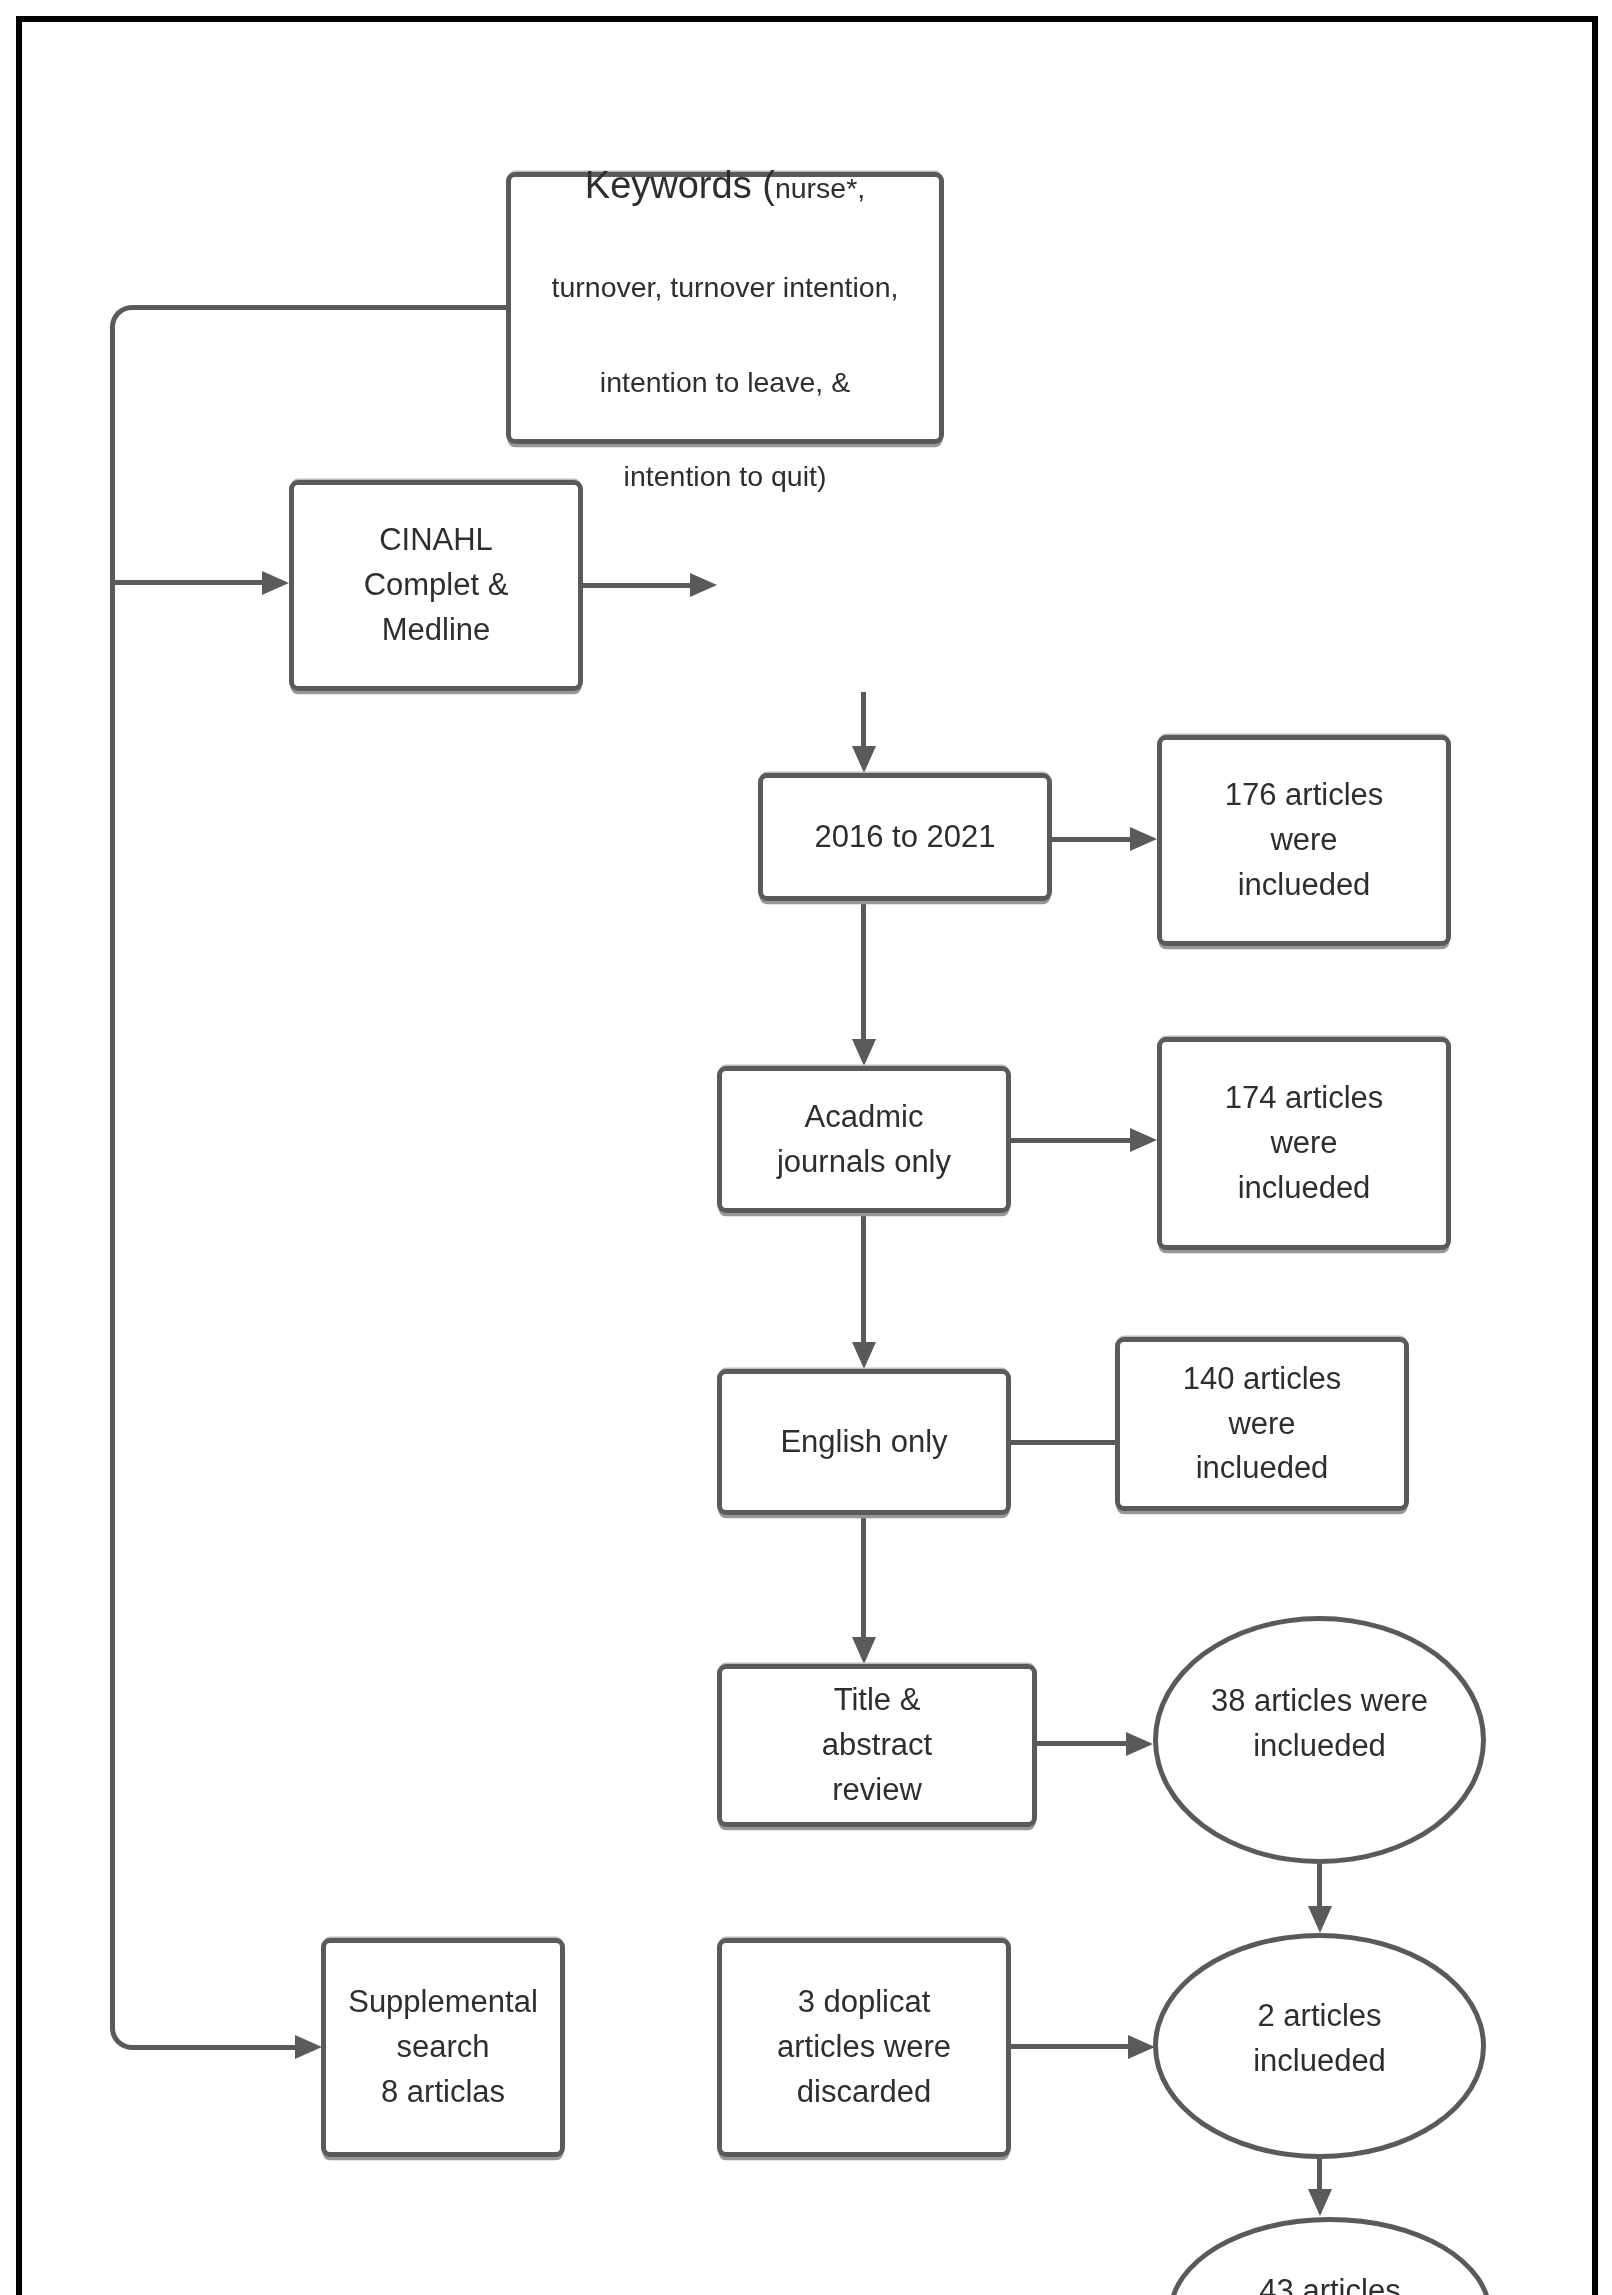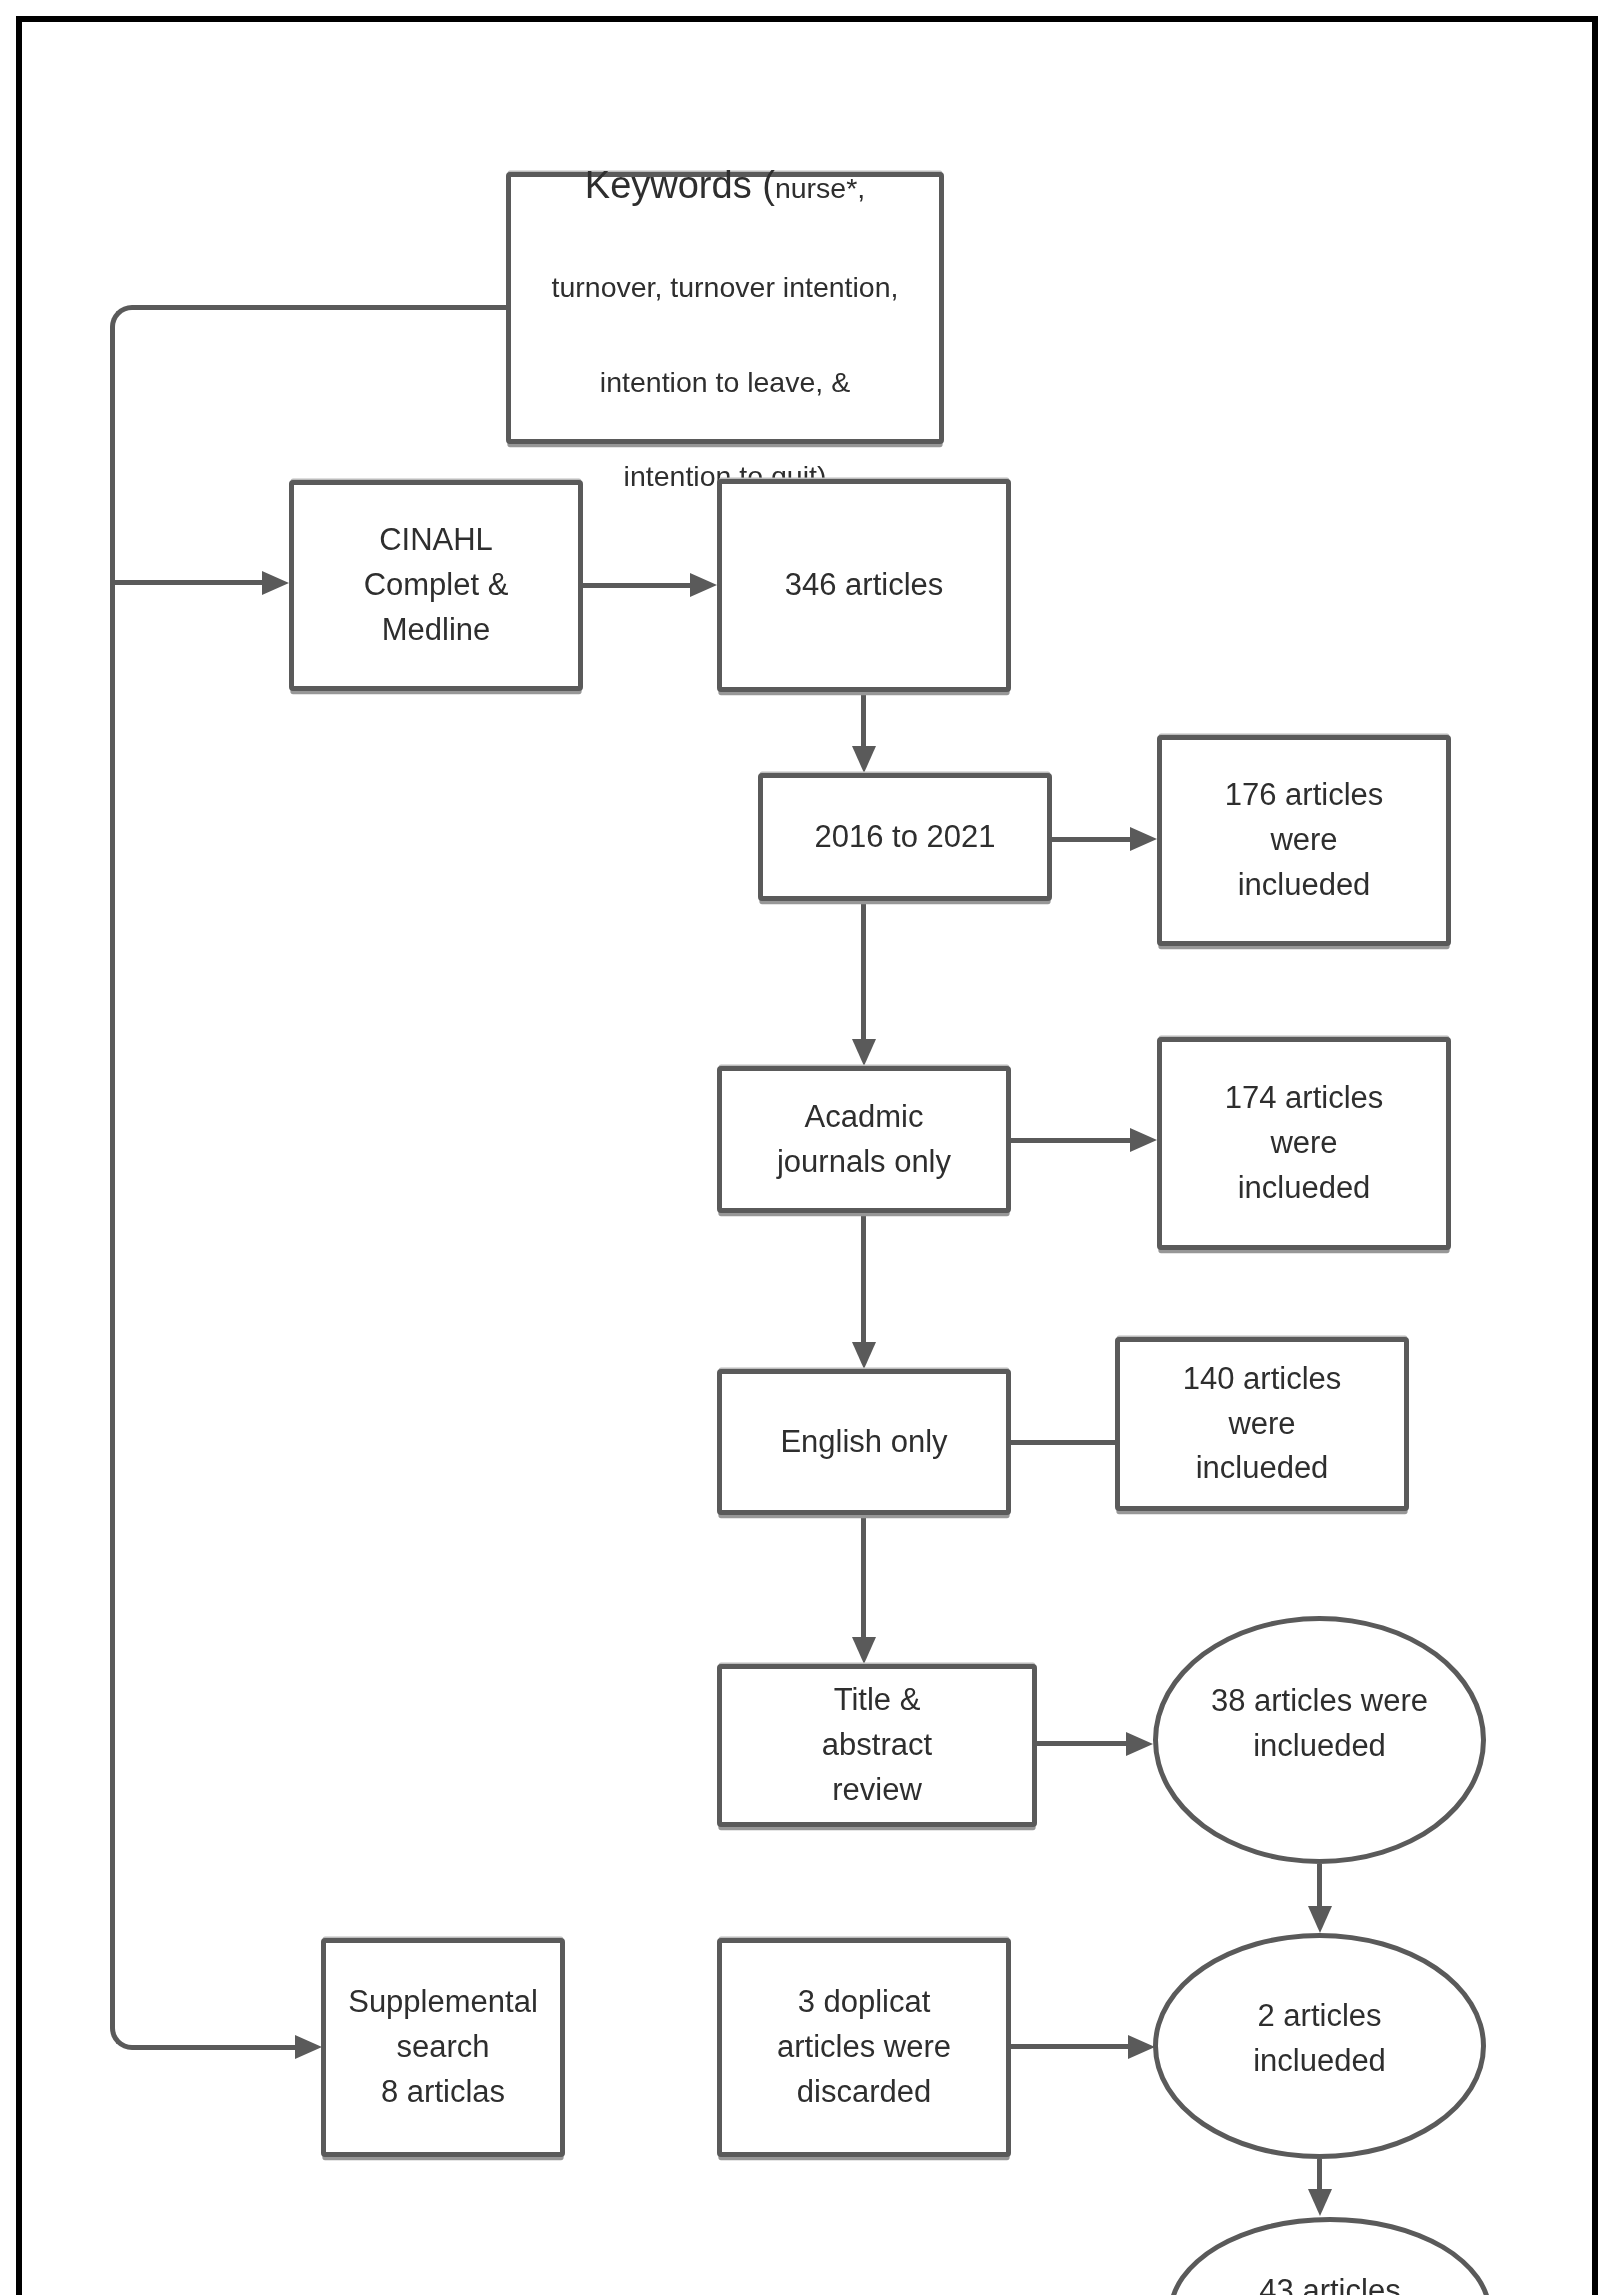--- a/index.html
+++ b/index.html
@@ -23,21 +23,21 @@
     position:absolute;
     box-sizing:border-box;
     left:15.6px;top:15.6px;width:1582px;height:2430px;
     border:6px solid var(--frame);
   }
   .box{
     position:absolute;
     box-sizing:border-box;
     background:var(--fill);
     border:5px solid var(--border);
-    border-radius:4px;
+    border-radius:9px;
     display:flex;
     align-items:center;
     justify-content:center;
     text-align:center;
     font-size:31px;
     line-height:1.45;
     white-space:pre-line;
     box-shadow:0 4.6px 0 -1.4px #979797, 0 -3.2px 0 -1.8px #bcbcbc;
   }
   .ellipse{
@@ -144,21 +144,20 @@
       <span class="kw-small">turnover, turnover intention,</span><br>
       <span class="kw-small">intention to leave, &amp;</span><br>
       <span class="kw-small">intention to quit)</span>
     </div>
   </div>
 
   <div class="box" style="left:289px;top:480px;width:294px;height:211px;">CINAHL
 Complet &amp;
 Medline</div>
 
-  <div class="box" style="left:717px;top:479px;width:294px;height:213px;">346 articles</div>
 
   <div class="box" style="left:717px;top:773px;width:294px;height:128px;margin-left:41px;">2016 to 2021</div>
 
   <div class="box" style="left:1157px;top:735px;width:294px;height:211px;">176 articles
 were
 inclueded</div>
 
   <div class="box" style="left:717px;top:1066px;width:294px;height:147px;">Acadmic
 journals only</div>
 

